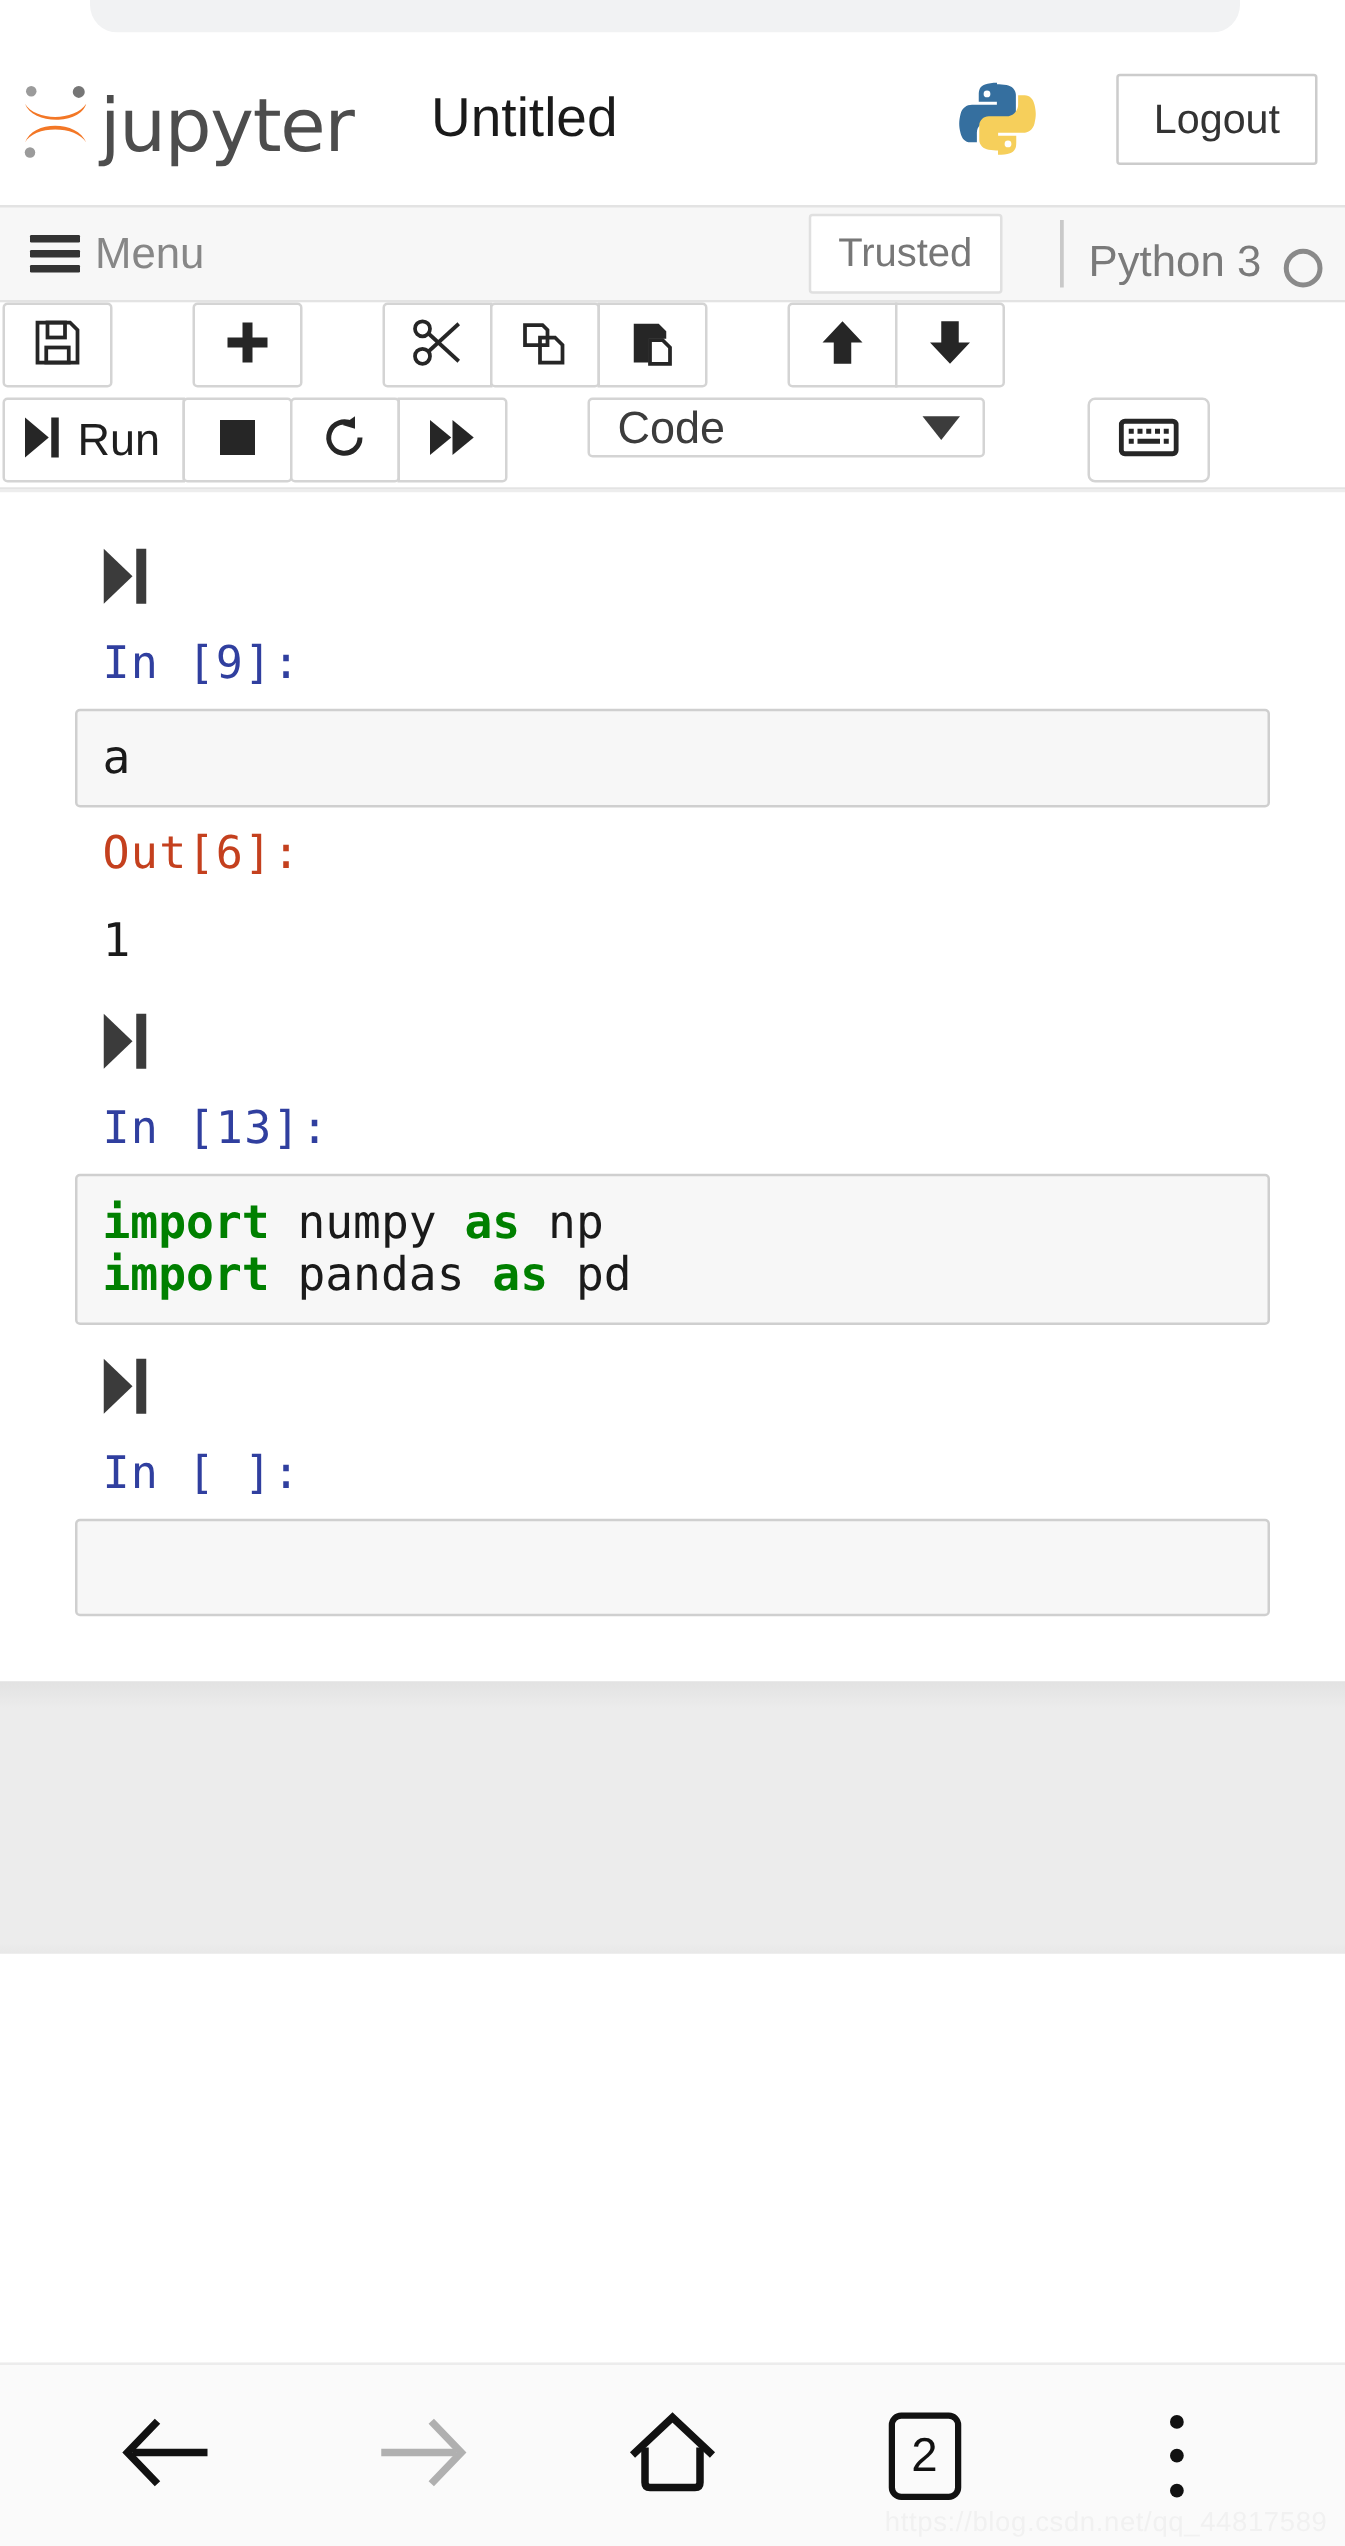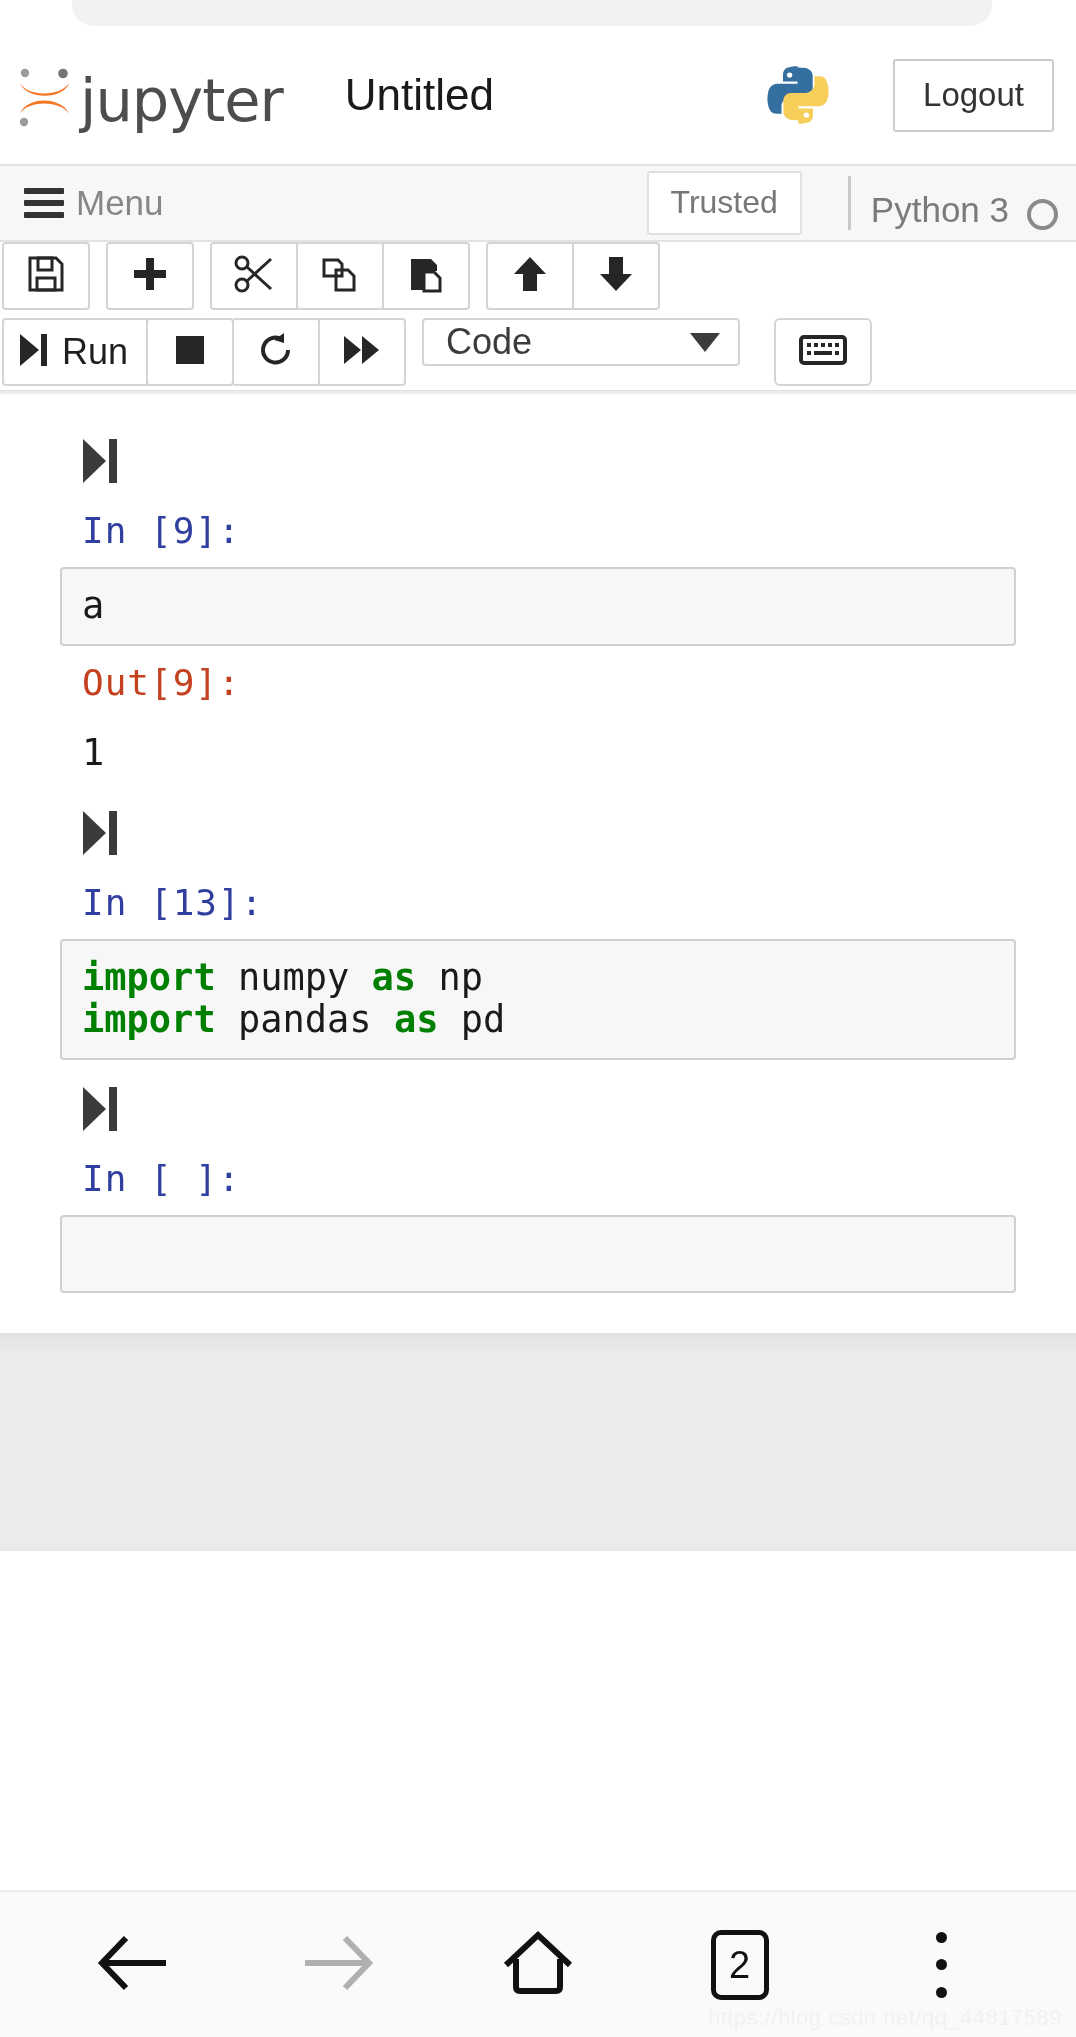--- a/index.html
+++ b/index.html
@@ -154,20 +154,21 @@
 
   
   .toolbar {
     background: #ffffff;
     padding: 0 0 4px 0;
   }
   .tb-row {
     display: flex;
     align-items: flex-start;
     padding-left: 2px;
+    gap: 48px;
   }
   .tb-group { display: flex; margin-right: 16px; }
   .tb-btn {
     height: 68px;
     min-width: 88px;
     border: 2px solid #d4d4d4;
     background: #ffffff;
     border-radius: 4px;
     display: flex;
     align-items: center;
@@ -224,21 +225,21 @@
   }
 
   
   .nb-sep {
     height: 4px;
     background: #ededed;
     border-top: 1px solid #e0e0e0;
   }
   .nb-body {
     background: #ffffff;
-    padding: 18px 60px 40px 60px;
+    padding: 18px 60px 52px 60px;
   }
   .cell { padding: 0; }
   .run-marker {
     width: 44px;
     height: 50px;
     margin: 24px 0 8px 18px;
   }
   .prompt {
     font-family: "DejaVu Sans Mono", monospace;
     font-size: 36px;
@@ -531,21 +532,21 @@
     <div class="run-marker">
       <svg width="44" height="50" viewBox="0 0 44 50" aria-hidden="true">
         <path d="M5 3 L28 25 L5 47 Z" fill="#3b3b3b"></path>
         <rect x="31" y="3" width="8" height="44" fill="#3b3b3b"></rect>
       </svg>
     </div>
     <div class="prompt in">In [9]:</div>
     <div class="code-box">
       <div class="code-line"><span>a</span></div>
     </div>
-    <div class="prompt out">Out[9]:</div>
+    <div class="prompt out">Out[6]:</div>
     <div class="out-value">1</div>
   </div>
 
   <div class="cell">
     <div class="run-marker">
       <svg width="44" height="50" viewBox="0 0 44 50" aria-hidden="true">
         <path d="M5 3 L28 25 L5 47 Z" fill="#3b3b3b"></path>
         <rect x="31" y="3" width="8" height="44" fill="#3b3b3b"></rect>
       </svg>
     </div>

